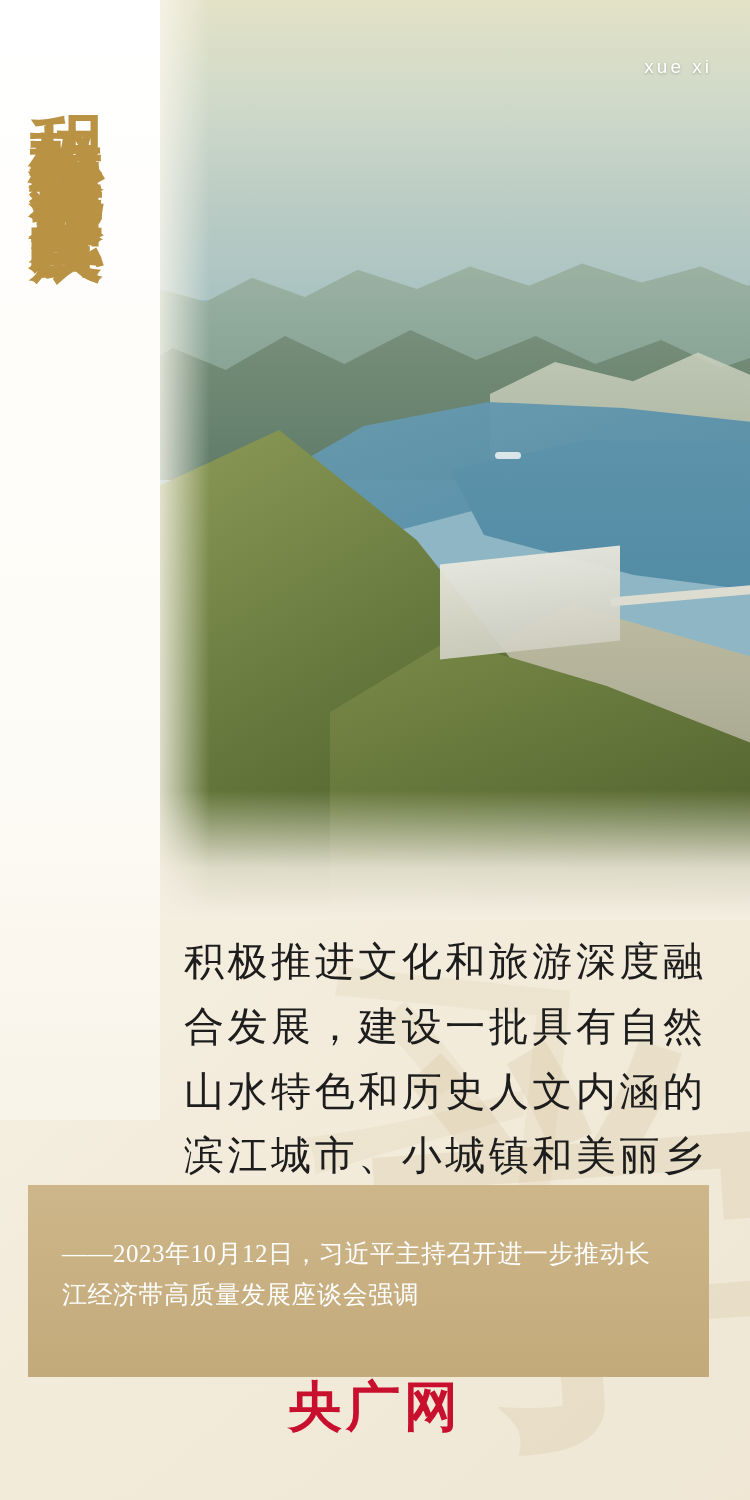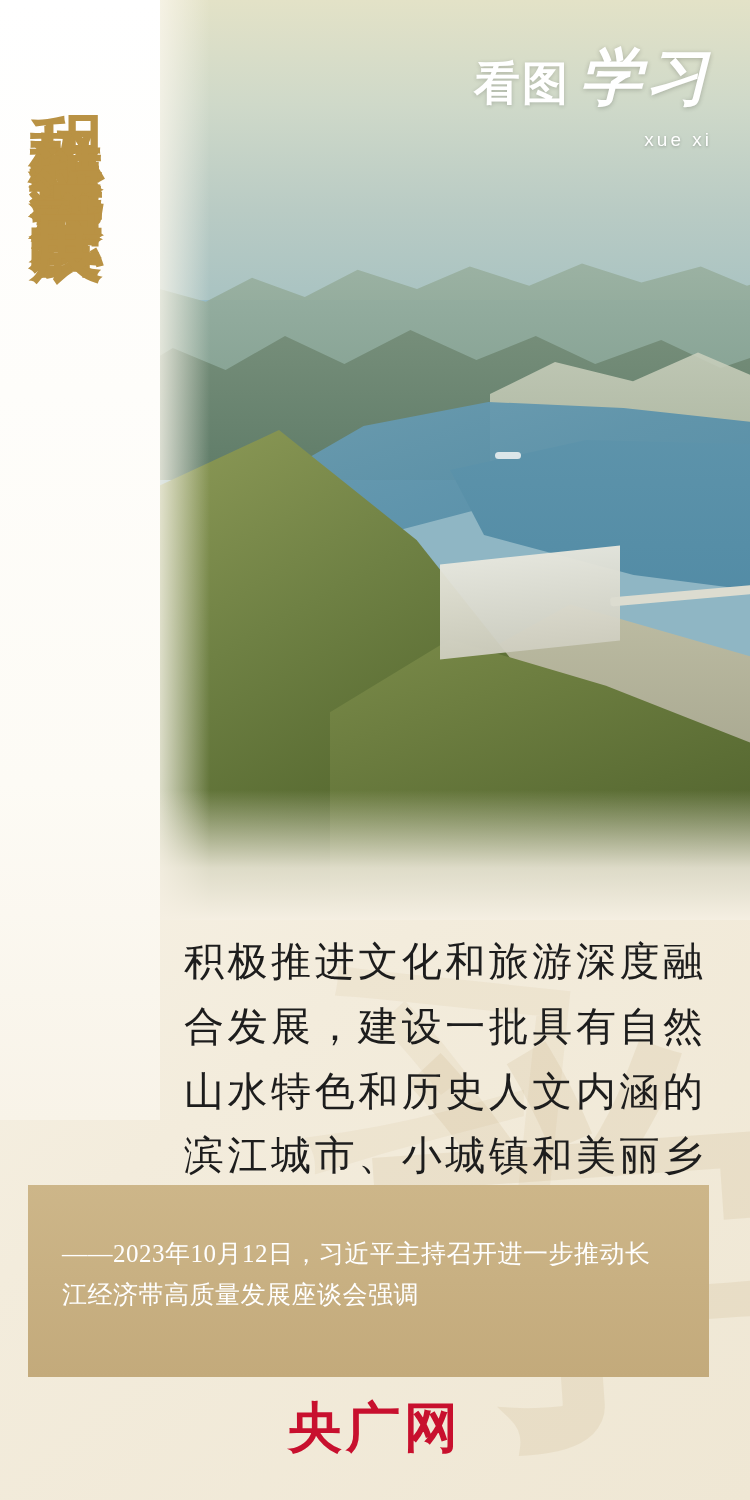--- a/index.html
+++ b/index.html
@@ -168,21 +168,21 @@
   }
   .brand-xuexi {
     font-size: 62px;
     font-weight: 700;
     line-height: .95;
     font-style: italic;
     letter-spacing: 4px;
     text-shadow: 0 1px 5px rgba(0,0,0,.22);
   }
   .brand-pinyin {
-    margin-top: 22px;
+    margin-top: 8px;
     font-size: 19px;
     letter-spacing: 3px;
     font-family: "Liberation Sans", sans-serif;
     text-shadow: 0 1px 3px rgba(0,0,0,.25);
   }
 
   
   .title-panel {
     position: absolute;
     left: 0;
@@ -239,21 +239,21 @@
     line-height: 1.65;
     letter-spacing: .5px;
     z-index: 4;
   }
 
   
   .footer {
     position: absolute;
     left: 0;
     right: 0;
-    bottom: 35px;
+    bottom: 56px;
     display: flex;
     align-items: flex-start;
     justify-content: center;
     z-index: 5;
   }
   .logo {
     font-size: 54px;
     font-weight: 700;
     letter-spacing: 4px;
     color: #c8102e;
@@ -279,24 +279,20 @@
     <div class="bank-right"></div>
     <div class="hillside"></div>
     <div class="hillside2"></div>
     <div class="dam"></div>
     <div class="bridge"></div>
     <div class="fade-left"></div>
     <div class="fade-bottom"></div>
   </div>
 
   <div class="brand">
-    <div class="brand-row">
-      <span class="brand-kan">看图</span>
-      <span class="brand-xuexi">学习</span>
-    </div>
     <div class="brand-pinyin">xue xi</div>
   </div>
 
   <div class="title-panel">
     <div class="vtitle">积极推进文化和旅游深度融合发展</div>
   </div>
 
   <div class="quote">积极推进文化和旅游深度融合发展，建设一批具有自然山水特色和历史人文内涵的滨江城市、小城镇和美丽乡村，打造长江国际黄金旅游带。</div>
 
   <div class="source">——2023年10月12日，习近平主持召开进一步推动长江经济带高质量发展座谈会强调</div>

